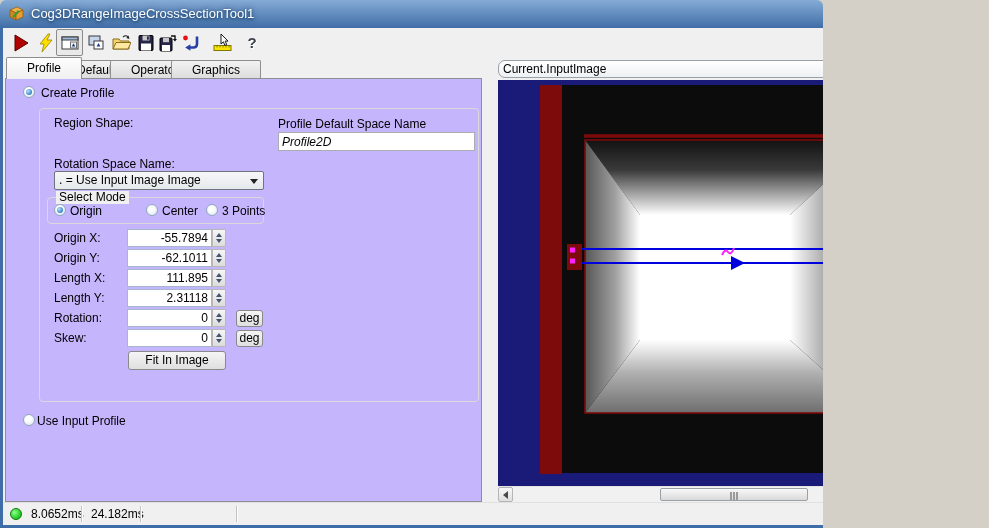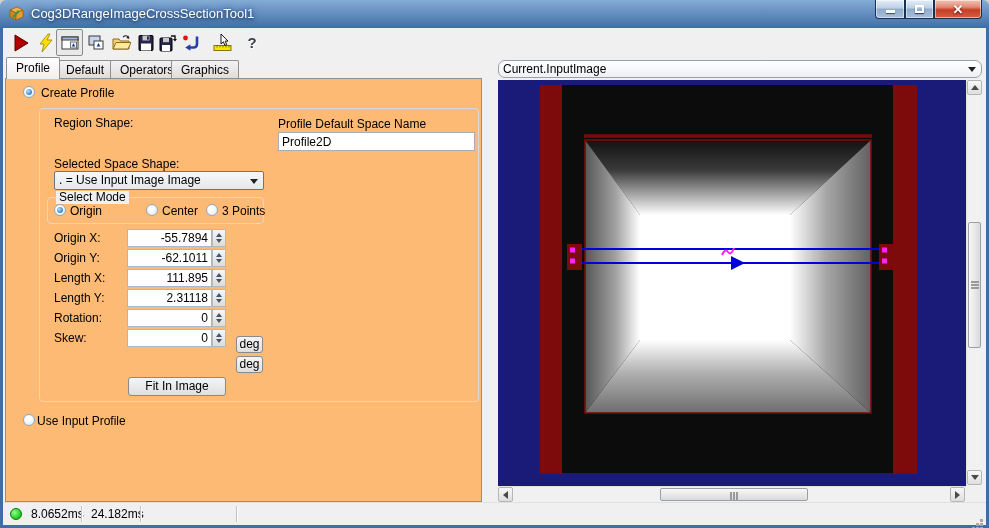--- a/index.html
+++ b/index.html
@@ -1,17 +1,17 @@
 <!DOCTYPE html>
 <html style="--titlebar-blue: #3f6da8; --navy-bg: #1a1a78; --range-red: #7d0b0b; --overlay-blue: #0000dd; --overlay-magenta: #ff22ff; --status-green: #1fc81f; --accent-select: #2d7cc2;"><head>
 <meta charset="utf-8">
 <style>
   html,body{margin:0;padding:0;background:#d4d0c8;}
   *{box-sizing:border-box;}
-  .win{position:relative;width:989px;height:528px;font-family:"Liberation Sans",sans-serif;
+  .win{position:relative;width:823px;height:528px;font-family:"Liberation Sans",sans-serif;
        font-size:12px;color:#000;border-radius:6px 6px 0 0;overflow:hidden;
        background:linear-gradient(180deg,#85abd6 0%,#4a77ad 24px,var(--titlebar-blue) 28px,var(--titlebar-blue) 100%);}
   
   .titlebar{position:absolute;left:0;top:0;width:100%;height:28px;}
   .appicon{position:absolute;left:8px;top:5px;width:17px;height:17px;}
   .title{position:absolute;left:31px;top:0;height:28px;line-height:27px;color:#fff;font-size:13px;
          text-shadow:0 1px 3px #123a66,0 0 6px rgba(20,60,110,.9);white-space:nowrap;}
   .winbtns{position:absolute;top:0;height:19px;}
   .wb{position:absolute;top:0;height:19px;border:1px solid #17314f;border-top:none;
       box-shadow:inset 0 0 0 1px rgba(255,255,255,.5);display:flex;align-items:center;justify-content:center;}
@@ -22,25 +22,25 @@
   .glyph-max{width:9px;height:8px;border:2px solid #fff;box-shadow:0 1px 1px rgba(0,0,40,.6);}
   .glyph-x{color:#fff;font-size:13px;font-weight:bold;line-height:1;text-shadow:0 1px 2px rgba(70,0,0,.85);}
   
   .client{position:absolute;left:3px;top:28px;width:983px;height:497px;background:#f0f0f0;}
   
   .toolbar{position:absolute;left:0;top:0;width:100%;height:30px;}
   .tbtn{position:absolute;top:1px;width:24px;height:27px;display:flex;align-items:center;justify-content:center;}
   .tbtn.pressed{width:27px;border:1px solid #8b8b8b;border-radius:2px;background:#e9e9e9;}
   .helpq{font-size:15px;font-weight:bold;color:#3a3f47;text-shadow:1px 1px 0 #fff;}
   
-  .tab{position:absolute;top:32px;height:19px;padding:0 9px;line-height:18px;
+  .tab{position:absolute;top:32px;height:19px;padding:0 20px;line-height:18px;
        background:linear-gradient(180deg,#f2f2f2,#dcdcdc);border:1px solid #8f8f8f;border-bottom:none;
        border-radius:2px 2px 0 0;}
   .tab.active{top:29px;height:22px;line-height:21px;background:linear-gradient(180deg,#fdfdfd,#f0f0f0);z-index:3;}
-  .tabpage{position:absolute;left:2px;top:50px;width:477px;height:424px;border:1px solid #8f8f8f;background:#fdba74;z-index:2;}
+  .tabpage{position:absolute;left:2px;top:50px;width:477px;height:424px;border:1px solid #8f8f8f;background:#c4b5fd;z-index:2;}
   
   .radio{position:absolute;width:12px;height:12px;border-radius:50%;border:1px solid #8ea8bd;
          background:radial-gradient(circle at 40% 35%,#fff 25%,#e9eff5 70%,#d6dee6);}
   .radio.checked::after{content:'';position:absolute;left:2px;top:2px;width:6px;height:6px;border-radius:50%;
          background:radial-gradient(circle at 35% 35%,#b9e2f9,var(--accent-select) 75%);}
   .rlabel{position:absolute;line-height:12px;white-space:nowrap;}
   
   .gbox{position:absolute;border:1px solid #d9d9d9;border-radius:4px;padding-left:40px;}
   .gbox-label{position:absolute;top:-7px;left:8px;background:#f0f0f0;padding:0 3px;line-height:13px;white-space:nowrap;}
   .flabel{position:absolute;white-space:nowrap;line-height:13px;}
@@ -53,21 +53,21 @@
   .tbox{position:absolute;height:19px;border:1px solid #abadb3;background:#fff;padding:0 3px;
         font:12px "Liberation Sans",sans-serif;}
   .srow-field{position:absolute;width:99px;height:18px;}
   .srow-field input{position:absolute;left:0;top:0;width:85px;height:18px;border:1px solid #a5b8cf;
         background:#fff;text-align:right;padding:0 3px;font:12px "Liberation Sans",sans-serif;}
   .spin{position:absolute;left:85px;top:0;width:14px;height:18px;border:1px solid #b8b8b8;background:linear-gradient(180deg,#f6f6f6,#dcdcdc);}
   .spin::before,.spin::after{content:'';position:absolute;left:3px;width:0;height:0;border-left:3px solid transparent;border-right:3px solid transparent;}
   .spin::before{top:3px;border-bottom:4px solid #44546e;}
   .spin::after{bottom:3px;border-top:4px solid #44546e;}
   .btn{position:absolute;border:1px solid #8a8a8a;border-radius:3px;background:linear-gradient(180deg,#f5f5f5,#dfdfdf);
-       text-align:center;line-height:15px;margin-top:26px;}
+       text-align:center;line-height:15px;}
   
   .img-area{position:absolute;left:495px;top:52px;width:484px;height:422px;background:#f0f0f0;}
   .viewport{position:absolute;left:0;top:0;width:468px;height:406px;}
   .vscroll{position:absolute;left:468px;top:0;width:16px;height:406px;background:#f1f1f1;border-left:1px solid #e3e3e3;}
   .hscroll{position:absolute;left:0;top:406px;width:468px;height:16px;background:#f1f1f1;border-top:1px solid #e3e3e3;}
   .sbtn{position:absolute;width:15px;height:15px;background:linear-gradient(180deg,#f8f8f8,#dedede);
         border:1px solid #b5b5b8;border-radius:2px;display:flex;align-items:center;justify-content:center;}
   .tri{width:0;height:0;}
   .tri.up{border-left:4px solid transparent;border-right:4px solid transparent;border-bottom:5px solid #4a4a4a;}
   .tri.down{border-left:4px solid transparent;border-right:4px solid transparent;border-top:5px solid #4a4a4a;}
@@ -196,23 +196,23 @@
 
     <div class="tabpage">
       <span class="radio checked" style="left:17px;top:7px"></span>
       <span class="rlabel" style="left:35px;top:8px">Create Profile</span>
 
       <div class="gbox" style="left:33px;top:29px;width:440px;height:294px"></div>
 
       <span class="flabel" style="left:48px;top:38px">Region Shape:</span>
 
       <span class="flabel" style="left:272px;top:39px">Profile Default Space Name</span>
-      <input class="tbox" style="left: 272px; top: 53px; width: 197px;" value="Profile2D">
-
-      <span class="flabel" style="left:48px;top:79px">Selected Space Shape:</span>
+      <input class="tbox" style="left: 272px; top: 53px; width: 197px; font-style: italic;" value="Profile2D">
+
+      <span class="flabel" style="left:48px;top:79px">Rotation Space Name:</span>
       <div class="combo" style="left:48px;top:92px;width:210px">
         <span>. = Use Input Image Image</span><span class="arr"></span>
       </div>
 
       <div class="gbox" style="left:41px;top:118px;width:217px;height:27px">
         <span class="gbox-label">Select Mode</span>
       </div>
       <span class="radio checked" style="left:48px;top:125px"></span>
       <span class="rlabel" style="left:64px;top:126px">Origin</span>
       <span class="radio" style="left:140px;top:125px"></span>

